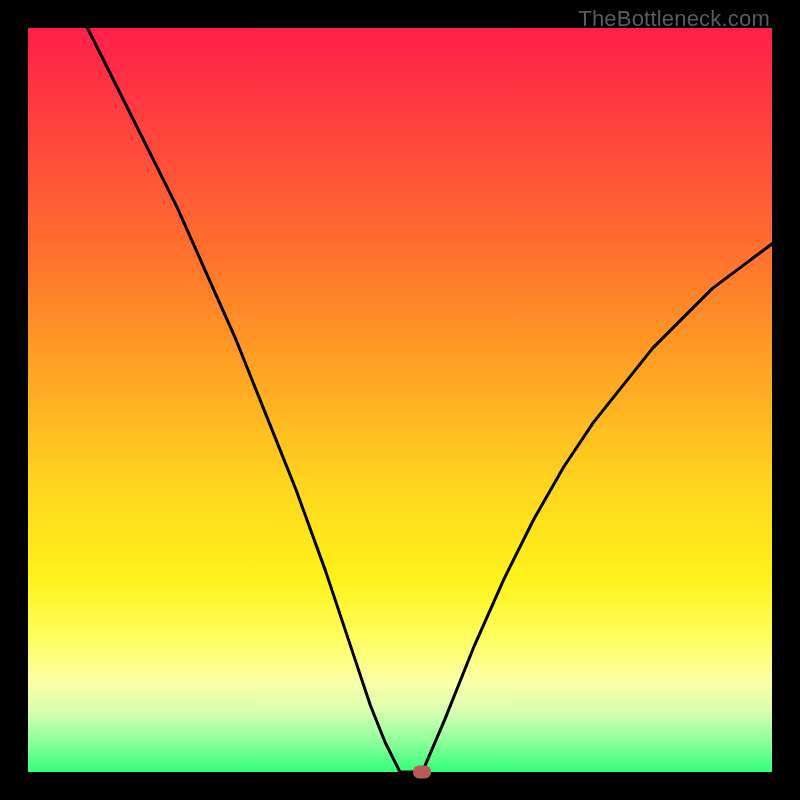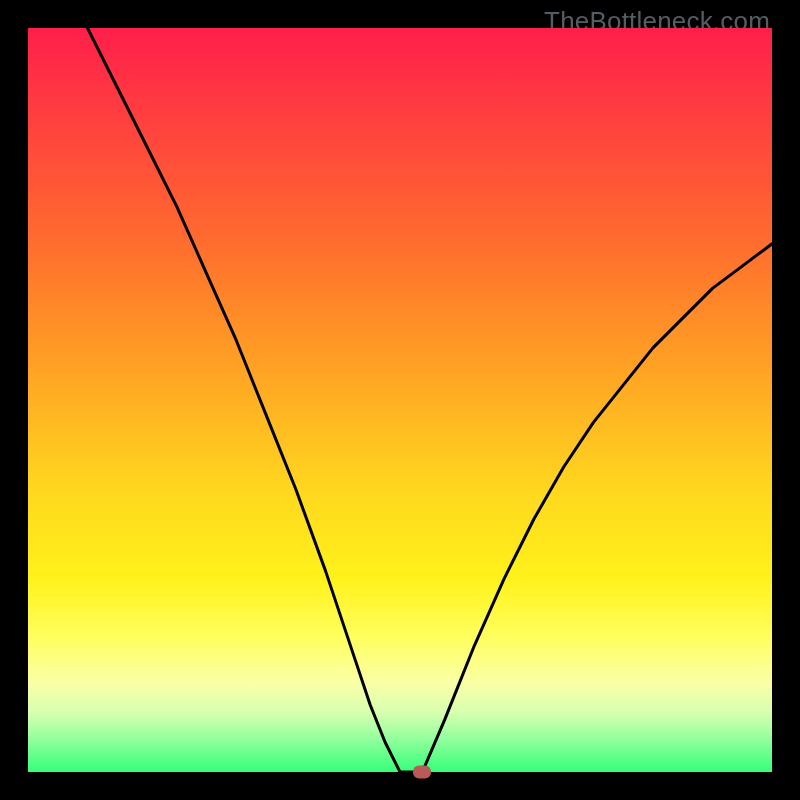--- a/index.html
+++ b/index.html
@@ -36,21 +36,21 @@
       #d7ffb0 92%,
       #9effa0 95%,
       #35ff7a 100%
     );
   }
   .watermark {
     position: absolute;
     top: 6px;
     right: 30px;
     color: #555d64;
-    font-size: 26px;
+    font-size: 22px;
     letter-spacing: 0.2px;
     font-weight: 500;
     user-select: none;
   }
   .curve-svg {
     position: absolute;
     left: 0; top: 0;
     width: 744px; height: 744px;
   }
   .marker {

